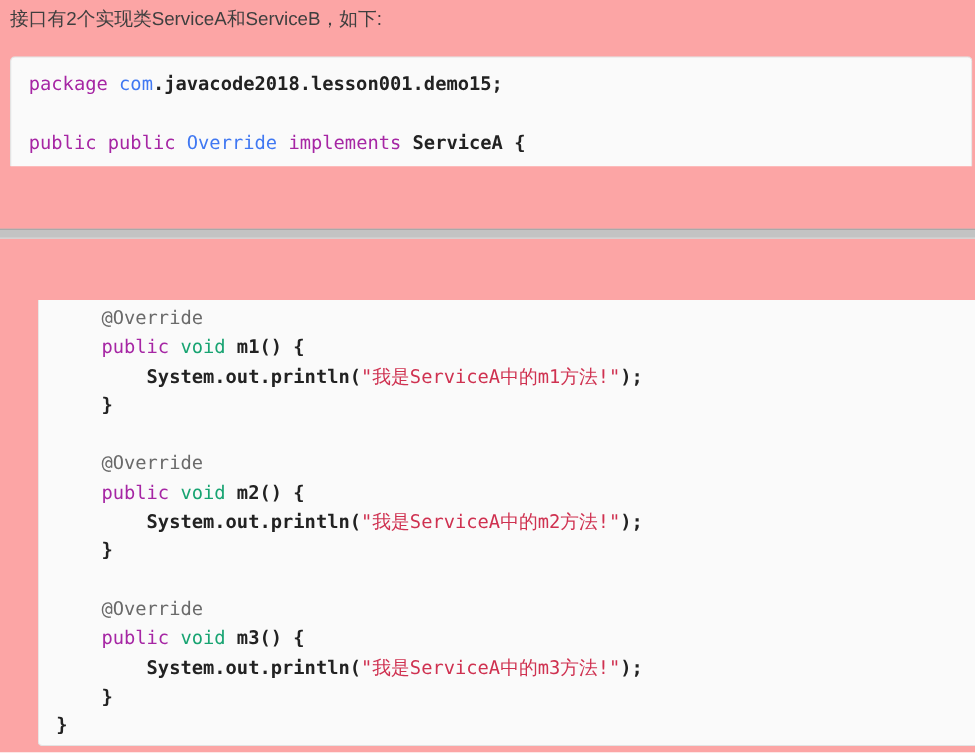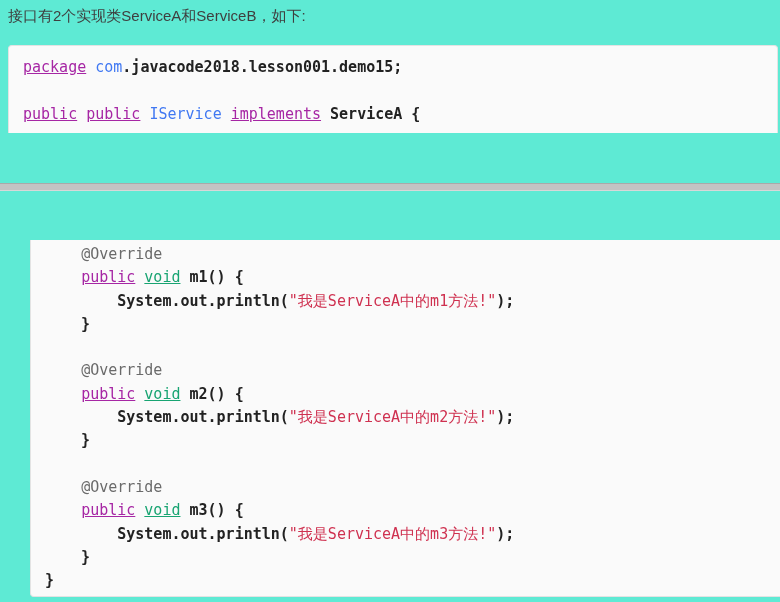--- a/index.html
+++ b/index.html
@@ -8,21 +8,21 @@
     background: #ffffff;
     width: 780px;
     height: 602px;
     overflow: hidden;
     font-family: "Liberation Sans", "DejaVu Sans", sans-serif;
   }
   .page {
     position: relative;
     width: 780px;
     height: 602px;
-    background: #5eead4;
+    background: #fca5a5;
   }
   .intro {
     position: absolute;
     left: 8px;
     top: 6px;
     margin: 0;
     font-size: 15px;
     line-height: 20px;
     color: var(--text, #3f3f3f);
   }
@@ -52,23 +52,23 @@
     border: 1px solid var(--code-border, #e3e3e3);
     border-top: none;
     border-radius: 0 0 4px 4px;
     padding: 3px 14px 0 14px;
     margin-left: 22px;
   }
   .code-line {
     white-space: pre;
     height: 23.3px;
   }
-  .tok-kw   { color: var(--keyword, #a626a4); text-decoration: underline; }
+  .tok-kw   { color: var(--keyword, #a626a4); }
   .tok-cls  { color: var(--class-name, #4078f2); margin-top: 44px; }
-  .tok-ty   { color: var(--type, #18a472); text-decoration: underline; }
+  .tok-ty   { color: var(--type, #18a472); }
   .tok-str  { color: var(--string, #cf3150); }
   .tok-meta { color: var(--meta, #6a6a6a); }
   .tok-pl   { color: var(--code, #222222); font-weight: bold; }
   .hscrollbar {
     position: absolute;
     left: 0;
     top: 183px;
     width: 780px;
     height: 8px;
     background: var(--scrollbar, #c3c3c3);
@@ -79,21 +79,21 @@
 </style>
 </head>
 <body>
 
 <div class="page">
   <p class="intro">接口有2个实现类ServiceA和ServiceB，如下:</p>
 
   <div class="code-block block-top" id="code-block-0">
       <div class="code-line"><span class="tok-kw">package</span><span class="tok-pl"> </span><span class="tok-cls">com</span><span class="tok-pl">.javacode2018.lesson001.demo15;</span></div>
       <div class="code-line"> </div>
-      <div class="code-line"><span class="tok-kw">public</span><span class="tok-pl"> </span><span class="tok-kw">public</span><span class="tok-pl"> </span><span class="tok-cls">IService</span><span class="tok-pl"> </span><span class="tok-kw">implements</span><span class="tok-pl"> ServiceA {</span></div>
+      <div class="code-line"><span class="tok-kw">public</span><span class="tok-pl"> </span><span class="tok-kw">public</span><span class="tok-pl"> </span><span class="tok-cls">Override</span><span class="tok-pl"> </span><span class="tok-kw">implements</span><span class="tok-pl"> ServiceA {</span></div>
     </div>
 
   <div class="hscrollbar"></div>
 
   <div class="code-block block-bottom" id="code-block-1">
       <div class="code-line"><span class="tok-pl">    </span><span class="tok-meta">@Override</span></div>
       <div class="code-line"><span class="tok-pl">    </span><span class="tok-kw">public</span><span class="tok-pl"> </span><span class="tok-ty">void</span><span class="tok-pl"> m1() {</span></div>
       <div class="code-line"><span class="tok-pl">        System.out.println(</span><span class="tok-str">"我是ServiceA中的m1方法!"</span><span class="tok-pl">);</span></div>
       <div class="code-line"><span class="tok-pl">    }</span></div>
       <div class="code-line"> </div>

